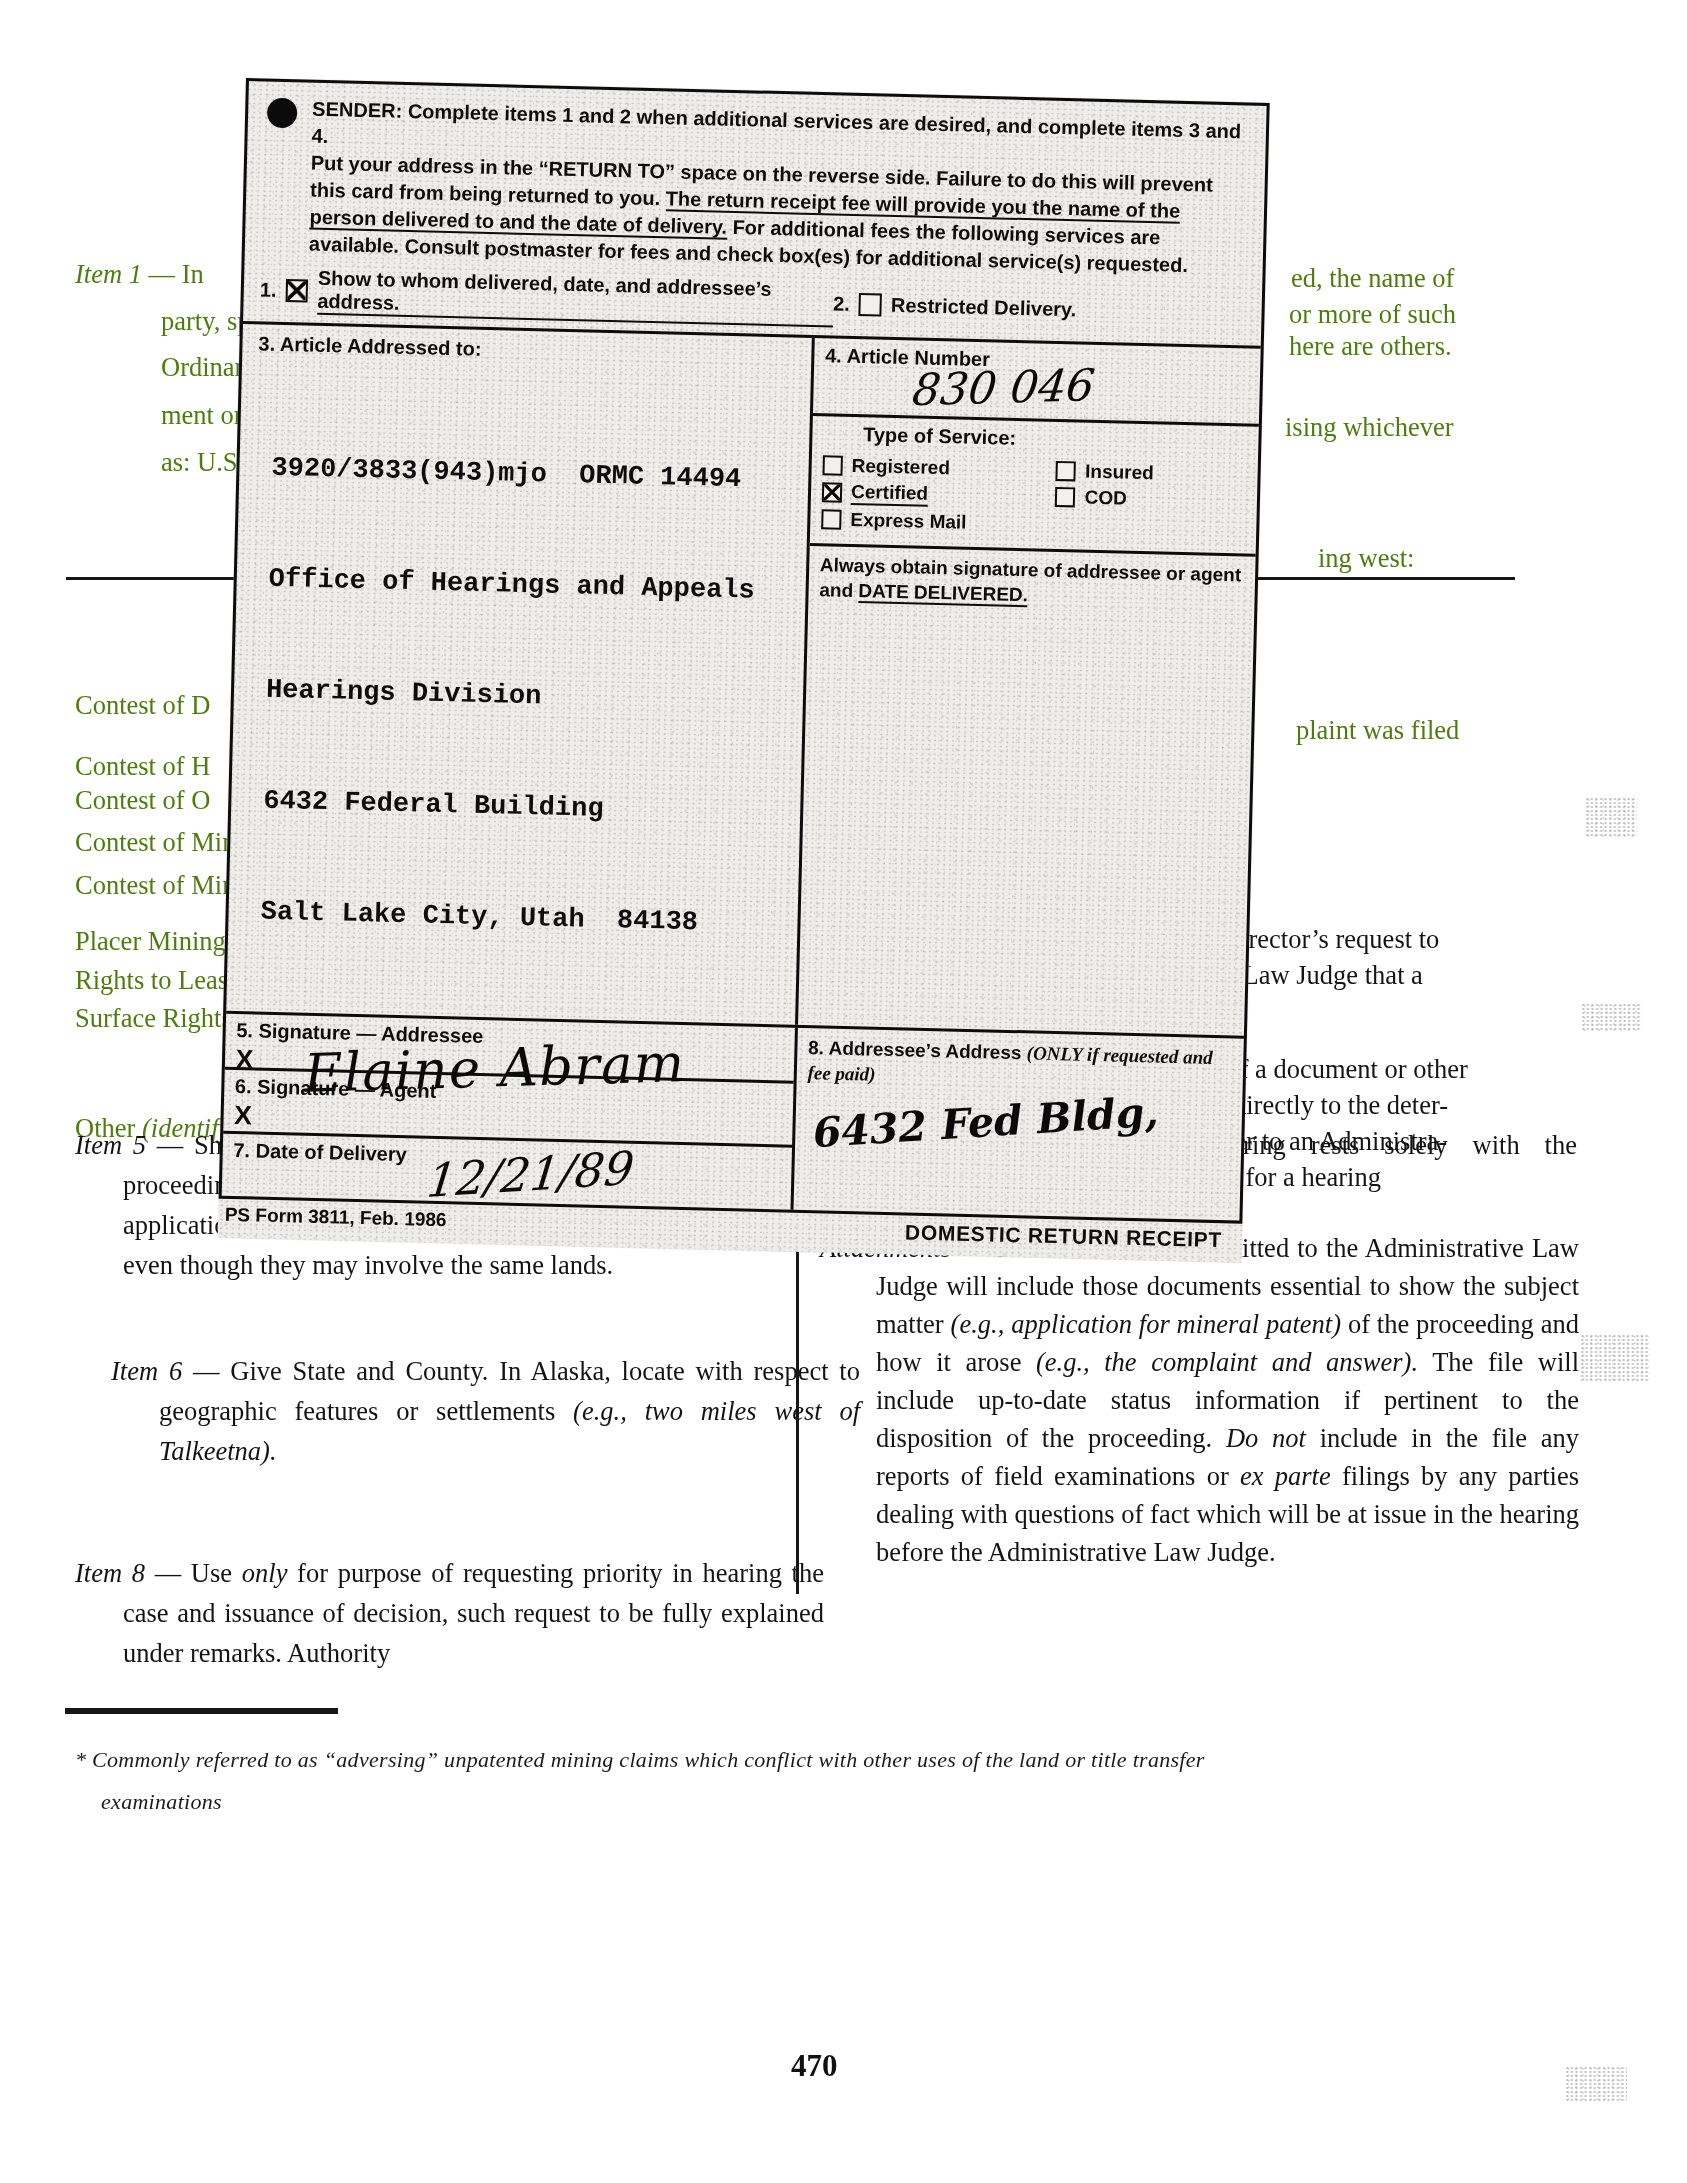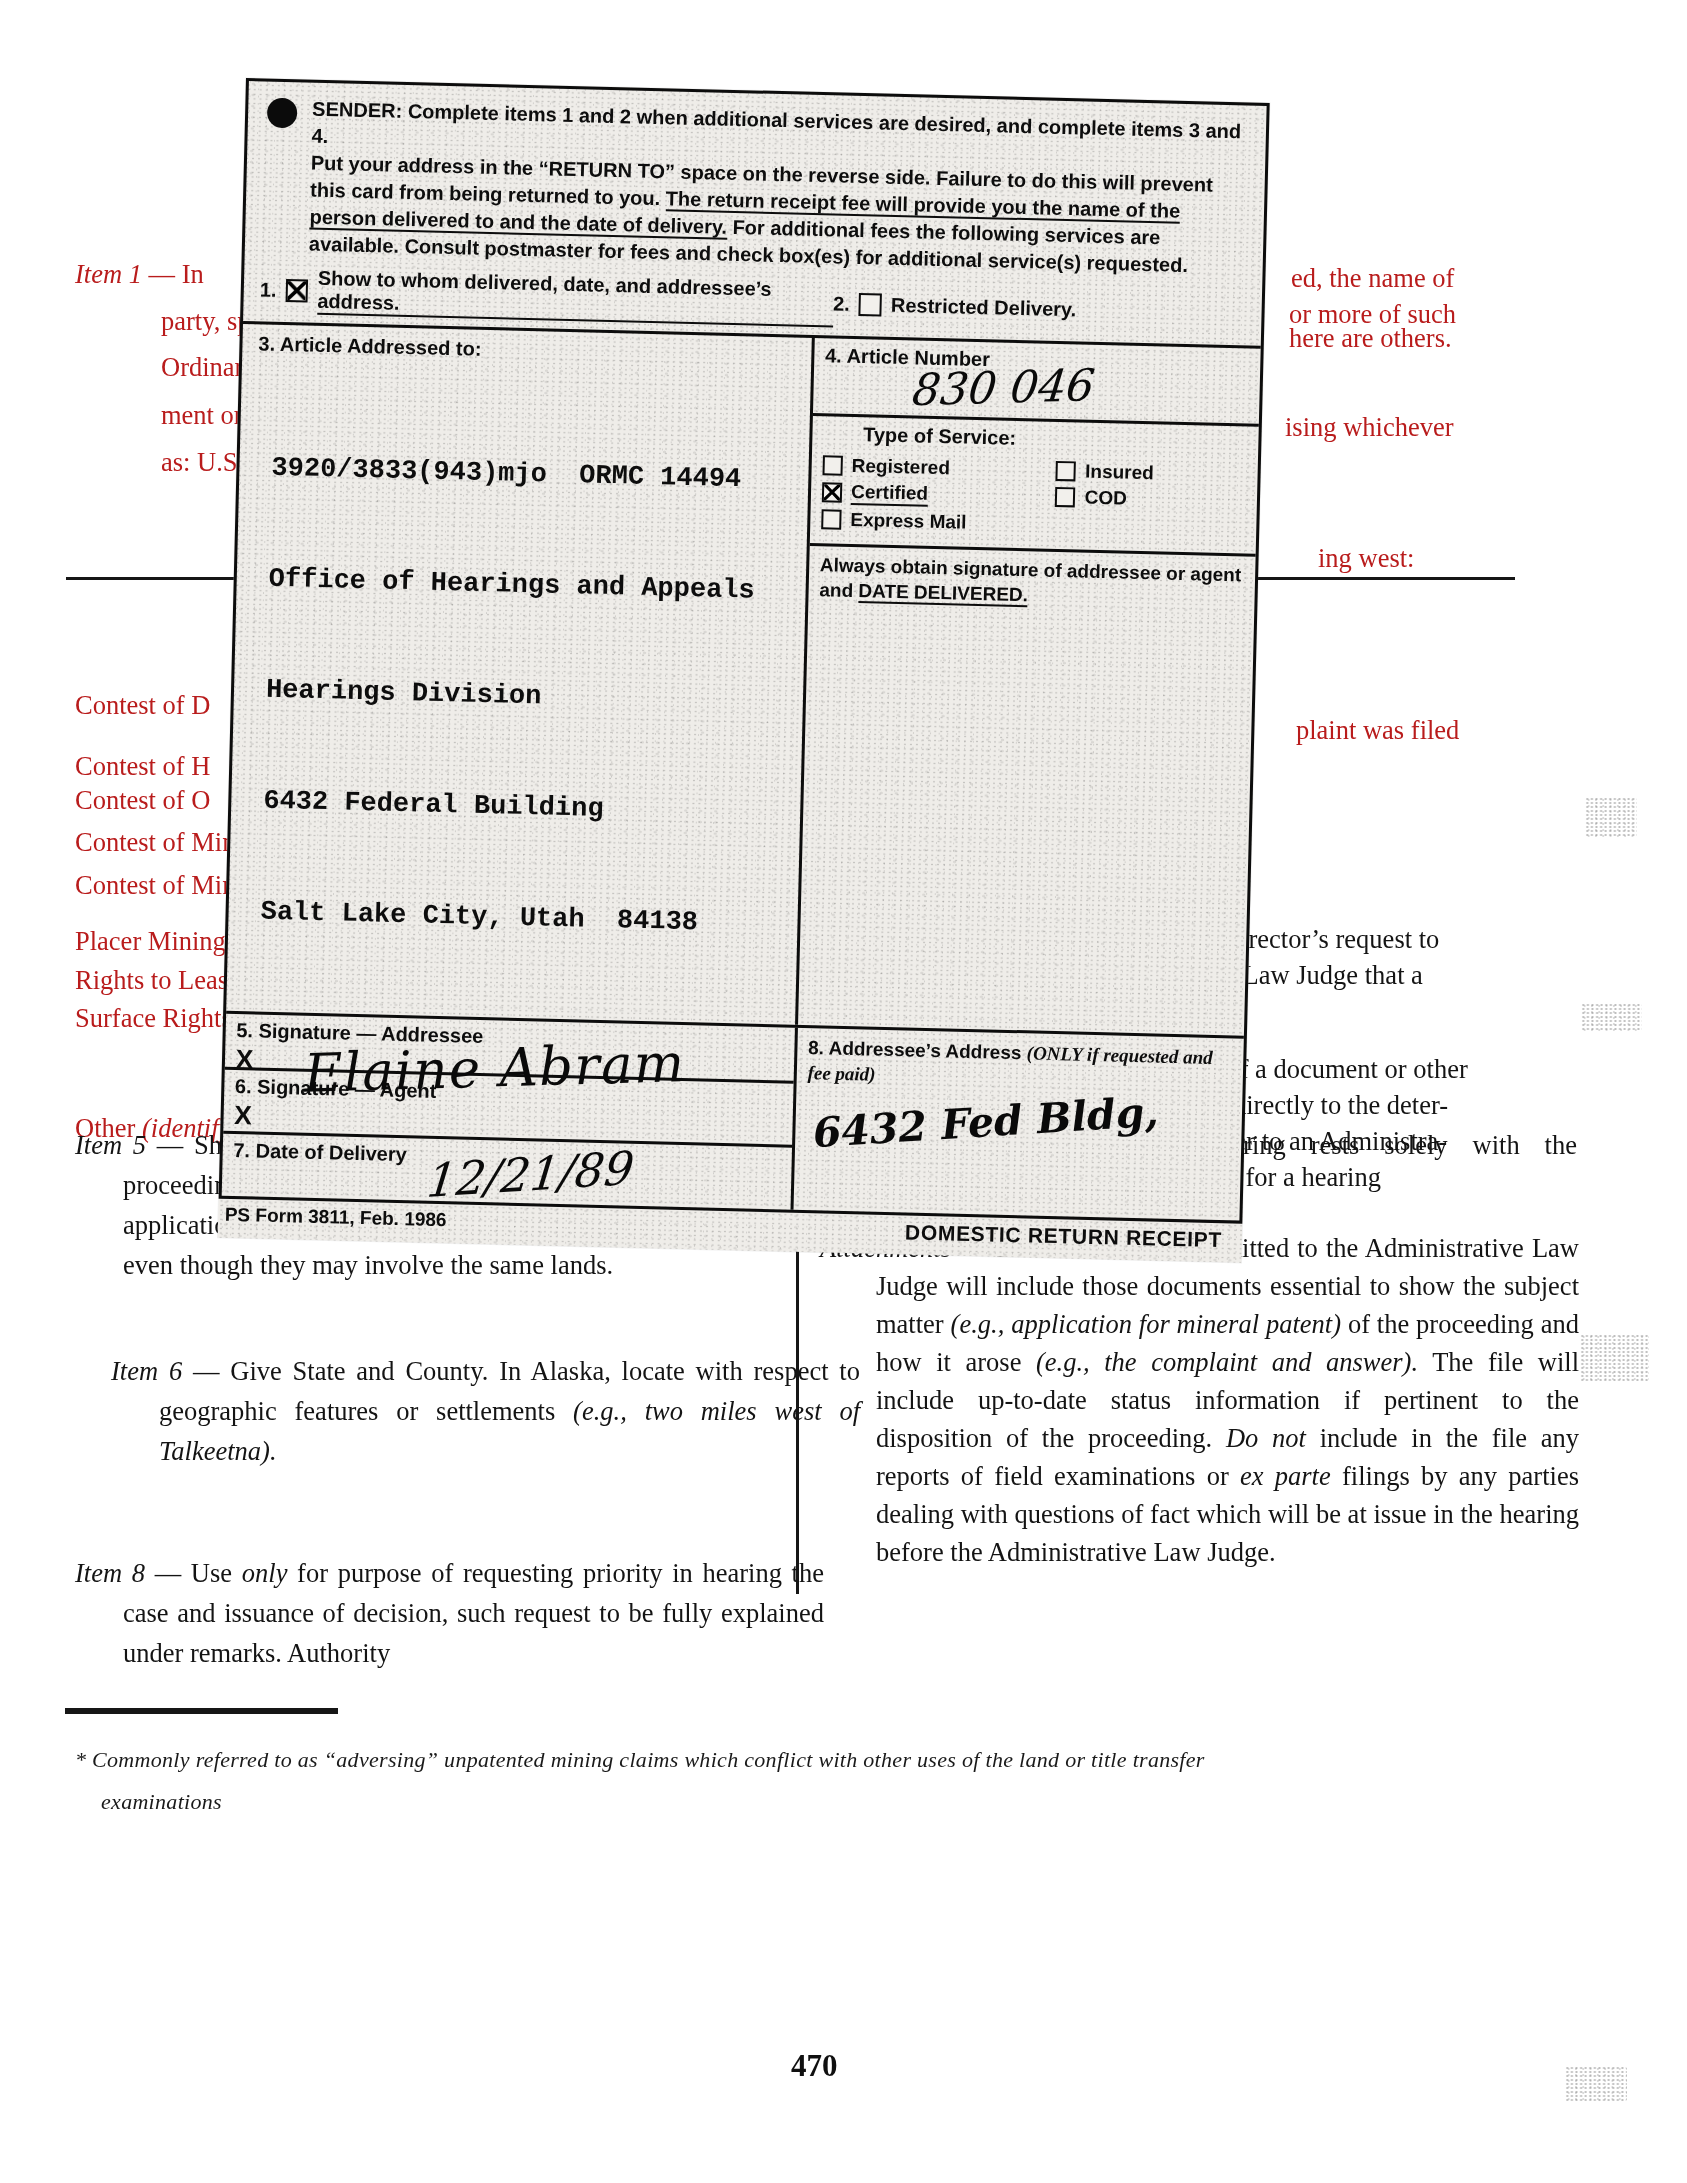--- a/index.html
+++ b/index.html
@@ -1,20 +1,20 @@
 <!DOCTYPE html>
 <html style="font-size:10.6px"><head>
 <meta charset="utf-8">
 <style>
   html,body{margin:0;padding:0;background:#e8e8e8;}
   #page{position:relative;width:1687px;height:2183px;background:#ffffff;overflow:hidden;
         font-family:"Liberation Serif",serif;color:#101010;}
 
   
-  .doc{position:absolute;font-family:"Liberation Serif",serif;font-size:26.5px;color:#b91c1c;
+  .doc{position:absolute;font-family:"Liberation Serif",serif;font-size:26.5px;color:#4d7c0f;
        white-space:nowrap;z-index:1;}
   .doc i, .it{font-style:italic;}
   .rule{position:absolute;background:#161616;z-index:1;}
 
   .para{position:absolute;font-family:"Liberation Serif",serif;font-size:26.5px;color:#141414;
         text-align:justify;line-height:40px;z-index:1;}
   .hang{padding-left:48px;text-indent:-48px;}
   .rline{line-height:36px;}
 
   .footnote{position:absolute;font-family:"Liberation Serif",serif;font-style:italic;
@@ -98,21 +98,21 @@
 <div id="page">
 
   <span class="doc" style="left:75px;top:259px;"><i>Item 1</i><span> — In</span></span>
   <span class="doc" style="left:161px;top:306px;">party, sp</span>
   <span class="doc" style="left:161px;top:352px;">Ordinari</span>
   <span class="doc" style="left:161px;top:400px;">ment or</span>
   <span class="doc" style="left:161px;top:447px;">as:  U.S</span>
 
   <span class="doc" style="left:1291px;top:263px;">ed, the name of</span>
   <span class="doc" style="left:1289px;top:299px;">or more of such</span>
-  <span class="doc" style="left:1289px;top:323px;">here are others.</span>
+  <span class="doc" style="left:1289px;top:331px;">here are others.</span>
   <span class="doc" style="left:1285px;top:412px;">ising whichever</span>
   <span class="doc" style="left:1318px;top:543px;">ing west:</span>
   <span class="doc" style="left:1296px;top:715px;">plaint was filed</span>
 
   <div class="rule" style="left:66px;top:577px;width:1449px;height:3.3px;"></div>
 
   <span class="doc" style="left:75px;top:690px;">Contest of D</span>
   <span class="doc" style="left:75px;top:736px;margin-top:15px;">Contest of H</span>
   <span class="doc" style="left:75px;top:785px;">Contest of O</span>
 

